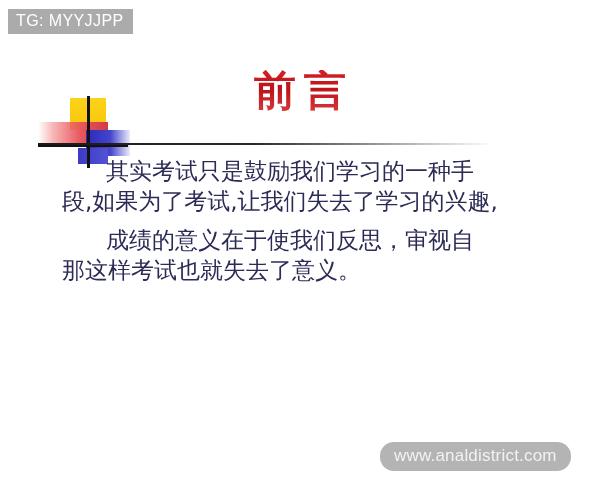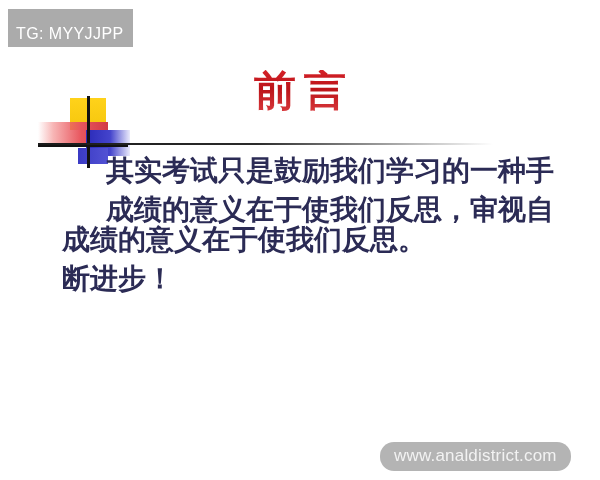--- a/index.html
+++ b/index.html
@@ -22,21 +22,21 @@
   
   #tg-badge {
     position: absolute;
     left: 8px;
     top: 9px;
     background: #ababab;
     color: #ffffff;
     font-family: "Liberation Sans", sans-serif;
     font-size: 16px;
     letter-spacing: 0.4px;
-    padding: 16px 9px 4px 8px;
+    padding: 3px 9px 4px 8px;
     line-height: 1.15;
     white-space: nowrap;
   }
 
   
   #site-badge {
     position: absolute;
     left: 380px;
     top: 442px;
     background: #b4b4b4;
@@ -125,23 +125,23 @@
     background: linear-gradient(90deg, #1a1a1a 0%, #2b2b2b 48%, #9d9d9d 76%, rgba(255,255,255,0) 100%);
   }
 
   
   #body-copy {
     position: absolute;
     left: 62px;
     top: 156px;
     width: 470px;
     font-family: "DejaVu Sans", "Liberation Sans", sans-serif;
-    font-weight: bold;
+    font-weight: normal;
     color: #2b2b55;
-    font-size: 28px;
+    font-size: 23px;
     line-height: 30px;
   }
   #body-copy .para {
     margin: 0;
   }
   #body-copy .para + .para {
     margin-top: 9px;
   }
   #body-copy .line {
     display: block;
@@ -168,28 +168,28 @@
     <div class="line-v"></div>
     <div class="line-h"></div>
   </div>
 
   <div id="rule"></div>
 
   <div id="body-copy">
 
     <p class="para">
       <span class="line indent">其实考试只是鼓励我们学习的一种手</span>
+      <span class="line">段,如果为了考试,让我们失去了学习的兴趣,</span>
     </p>
 
     <p class="para">
       <span class="line indent">成绩的意义在于使我们反思，审视自</span>
-      <span class="line">成绩的意义在于使我们反思。</span>
+      <span class="line">那这样考试也就失去了意义。</span>
     </p>
 
     <p class="para">
-      <span class="line">断进步！</span>
     </p>
 
   </div>
 
   <div id="site-badge">www.analdistrict.com</div>
 
 </div>
 
 </body></html>

